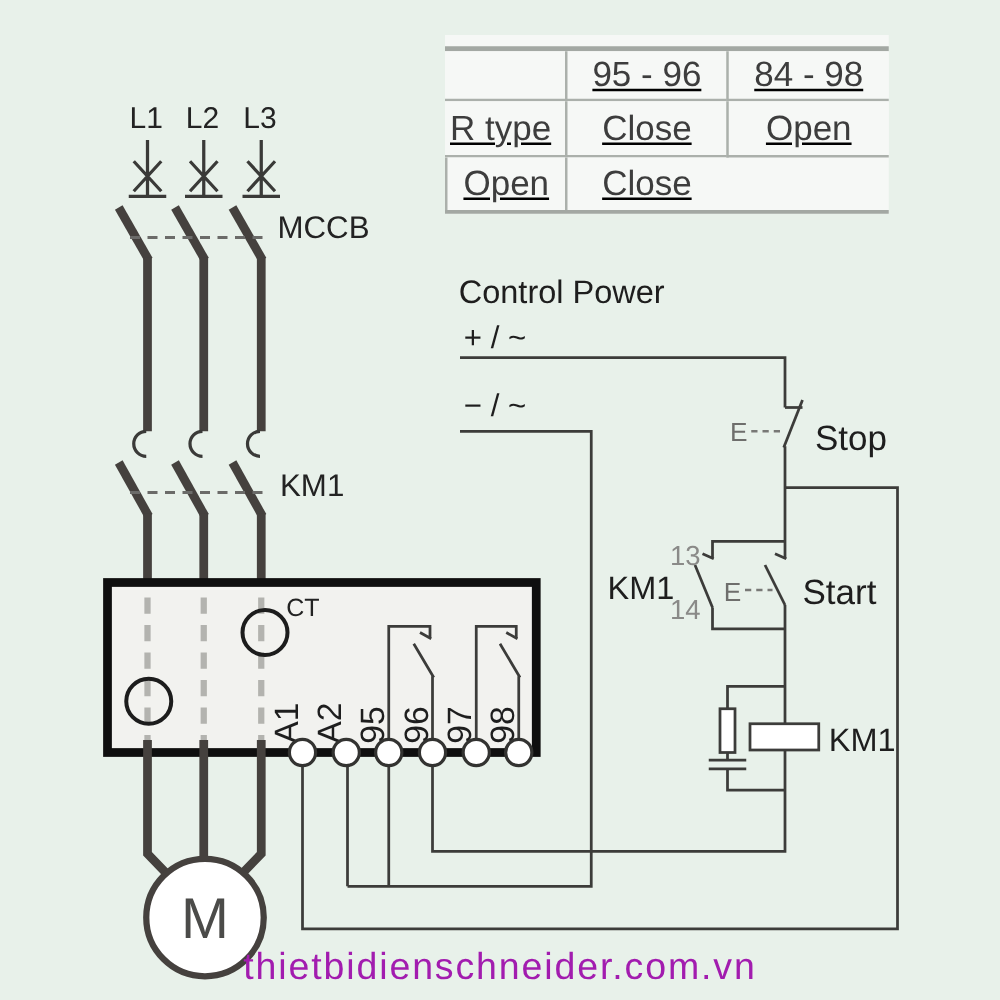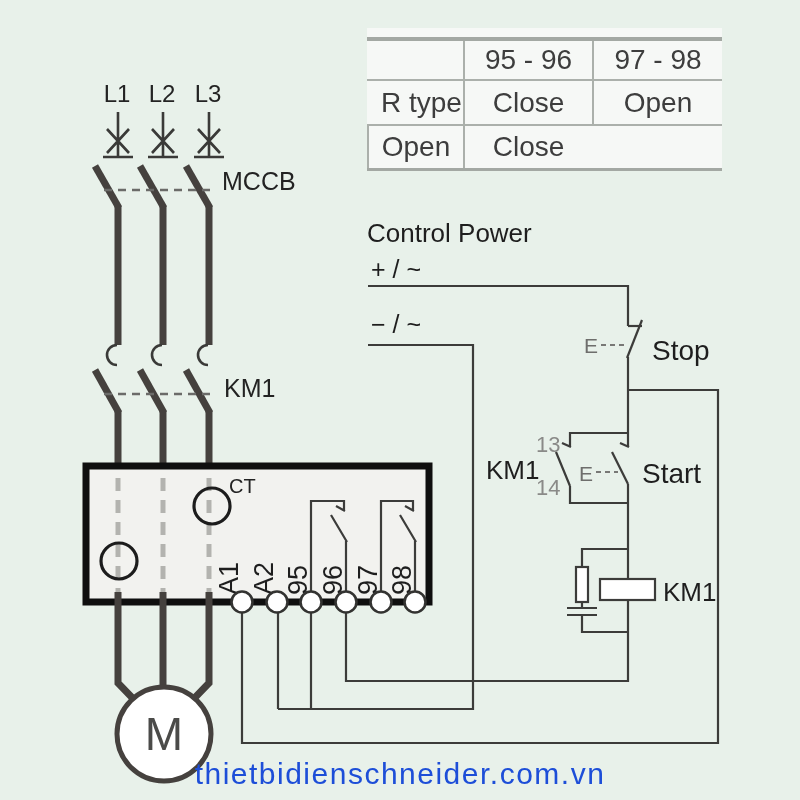--- a/index.html
+++ b/index.html
@@ -6,45 +6,45 @@
   .page{
     position:relative;width:800px;height:800px;overflow:hidden;
     background:#e8f1ea;
     font-family:"Liberation Sans",sans-serif;
   }
   svg{position:absolute;left:0;top:0;}
   svg text{font-family:"Liberation Sans",sans-serif;}
 
   
   .ctable-wrap{
-    position:absolute;left:367px;top:28px;width:355px;
-    background:#f6f8f6;padding-top:9px;
+    position:absolute;left:356px;top:28px;width:355px;
+    background:#f6f8f6;padding-top:9px;text-decoration:underline;
   }
   .ctable{
     display:grid;
     grid-template-columns:96px 129px 130px;
     grid-template-rows:40px 45px 42px;
     border-top:4px solid #a3a8a3;
     border-bottom:3px solid #a3a8a3;
   }
   .cell{
     display:flex;align-items:center;justify-content:center;
     font-size:28px;color:#3d3d3d;background:#f6f8f6;
     border-bottom:2px solid #abb0ab;
     box-sizing:border-box;
   }
   .cell.c1,.cell.c2{border-left:2px solid #abb0ab;}
   .cell.lastrow{border-bottom:none;}
-  .cell.rowlabel{justify-content:flex-start;padding-left:14px;}
+  .cell.rowlabel{justify-content:flex-start;padding-left:4px;}
 
   
   .watermark{
     position:absolute;left:0;top:757px;width:100%;
     text-align:center;font-size:30px;letter-spacing:1.5px;
-    color:#1d4ed8;
+    color:#a21caf;
   }
 
   
   .thick{stroke:#45413e;stroke-width:7;fill:none;}
   .thin{stroke:#3c3c3a;stroke-width:2.2;fill:none;}
   .thin26{stroke:#3a3a38;stroke-width:2.6;fill:none;}
   .dashlink{stroke:#6b6b69;stroke-width:2.4;fill:none;stroke-dasharray:8 6;}
   .dashphase{stroke:#b3b3af;stroke-width:5;fill:none;stroke-dasharray:13 9;}
   .dashact{stroke:#787876;stroke-width:2;fill:none;stroke-dasharray:5 4;}
   .term{fill:#ffffff;stroke:#333331;stroke-width:2.6;}
@@ -188,21 +188,21 @@
       <circle cx="346" cy="602" r="10.5" class="term"></circle>
       <circle cx="381" cy="602" r="10.5" class="term"></circle>
       <circle cx="415" cy="602" r="10.5" class="term"></circle>
     </g>
   </svg>
 
   <div class="ctable-wrap">
     <div class="ctable">
       <div class="cell rowlabel"></div>
       <div class="cell c1">95 - 96</div>
-      <div class="cell c2">97 - 98</div>
+      <div class="cell c2">84 - 98</div>
 
       <div class="cell rowlabel">R type</div>
       <div class="cell c1">Close</div>
       <div class="cell c2">Open</div>
 
       <div class="cell c1 lastrow">Open</div>
       <div class="cell c2 lastrow">Close</div>
     </div>
   </div>
 

